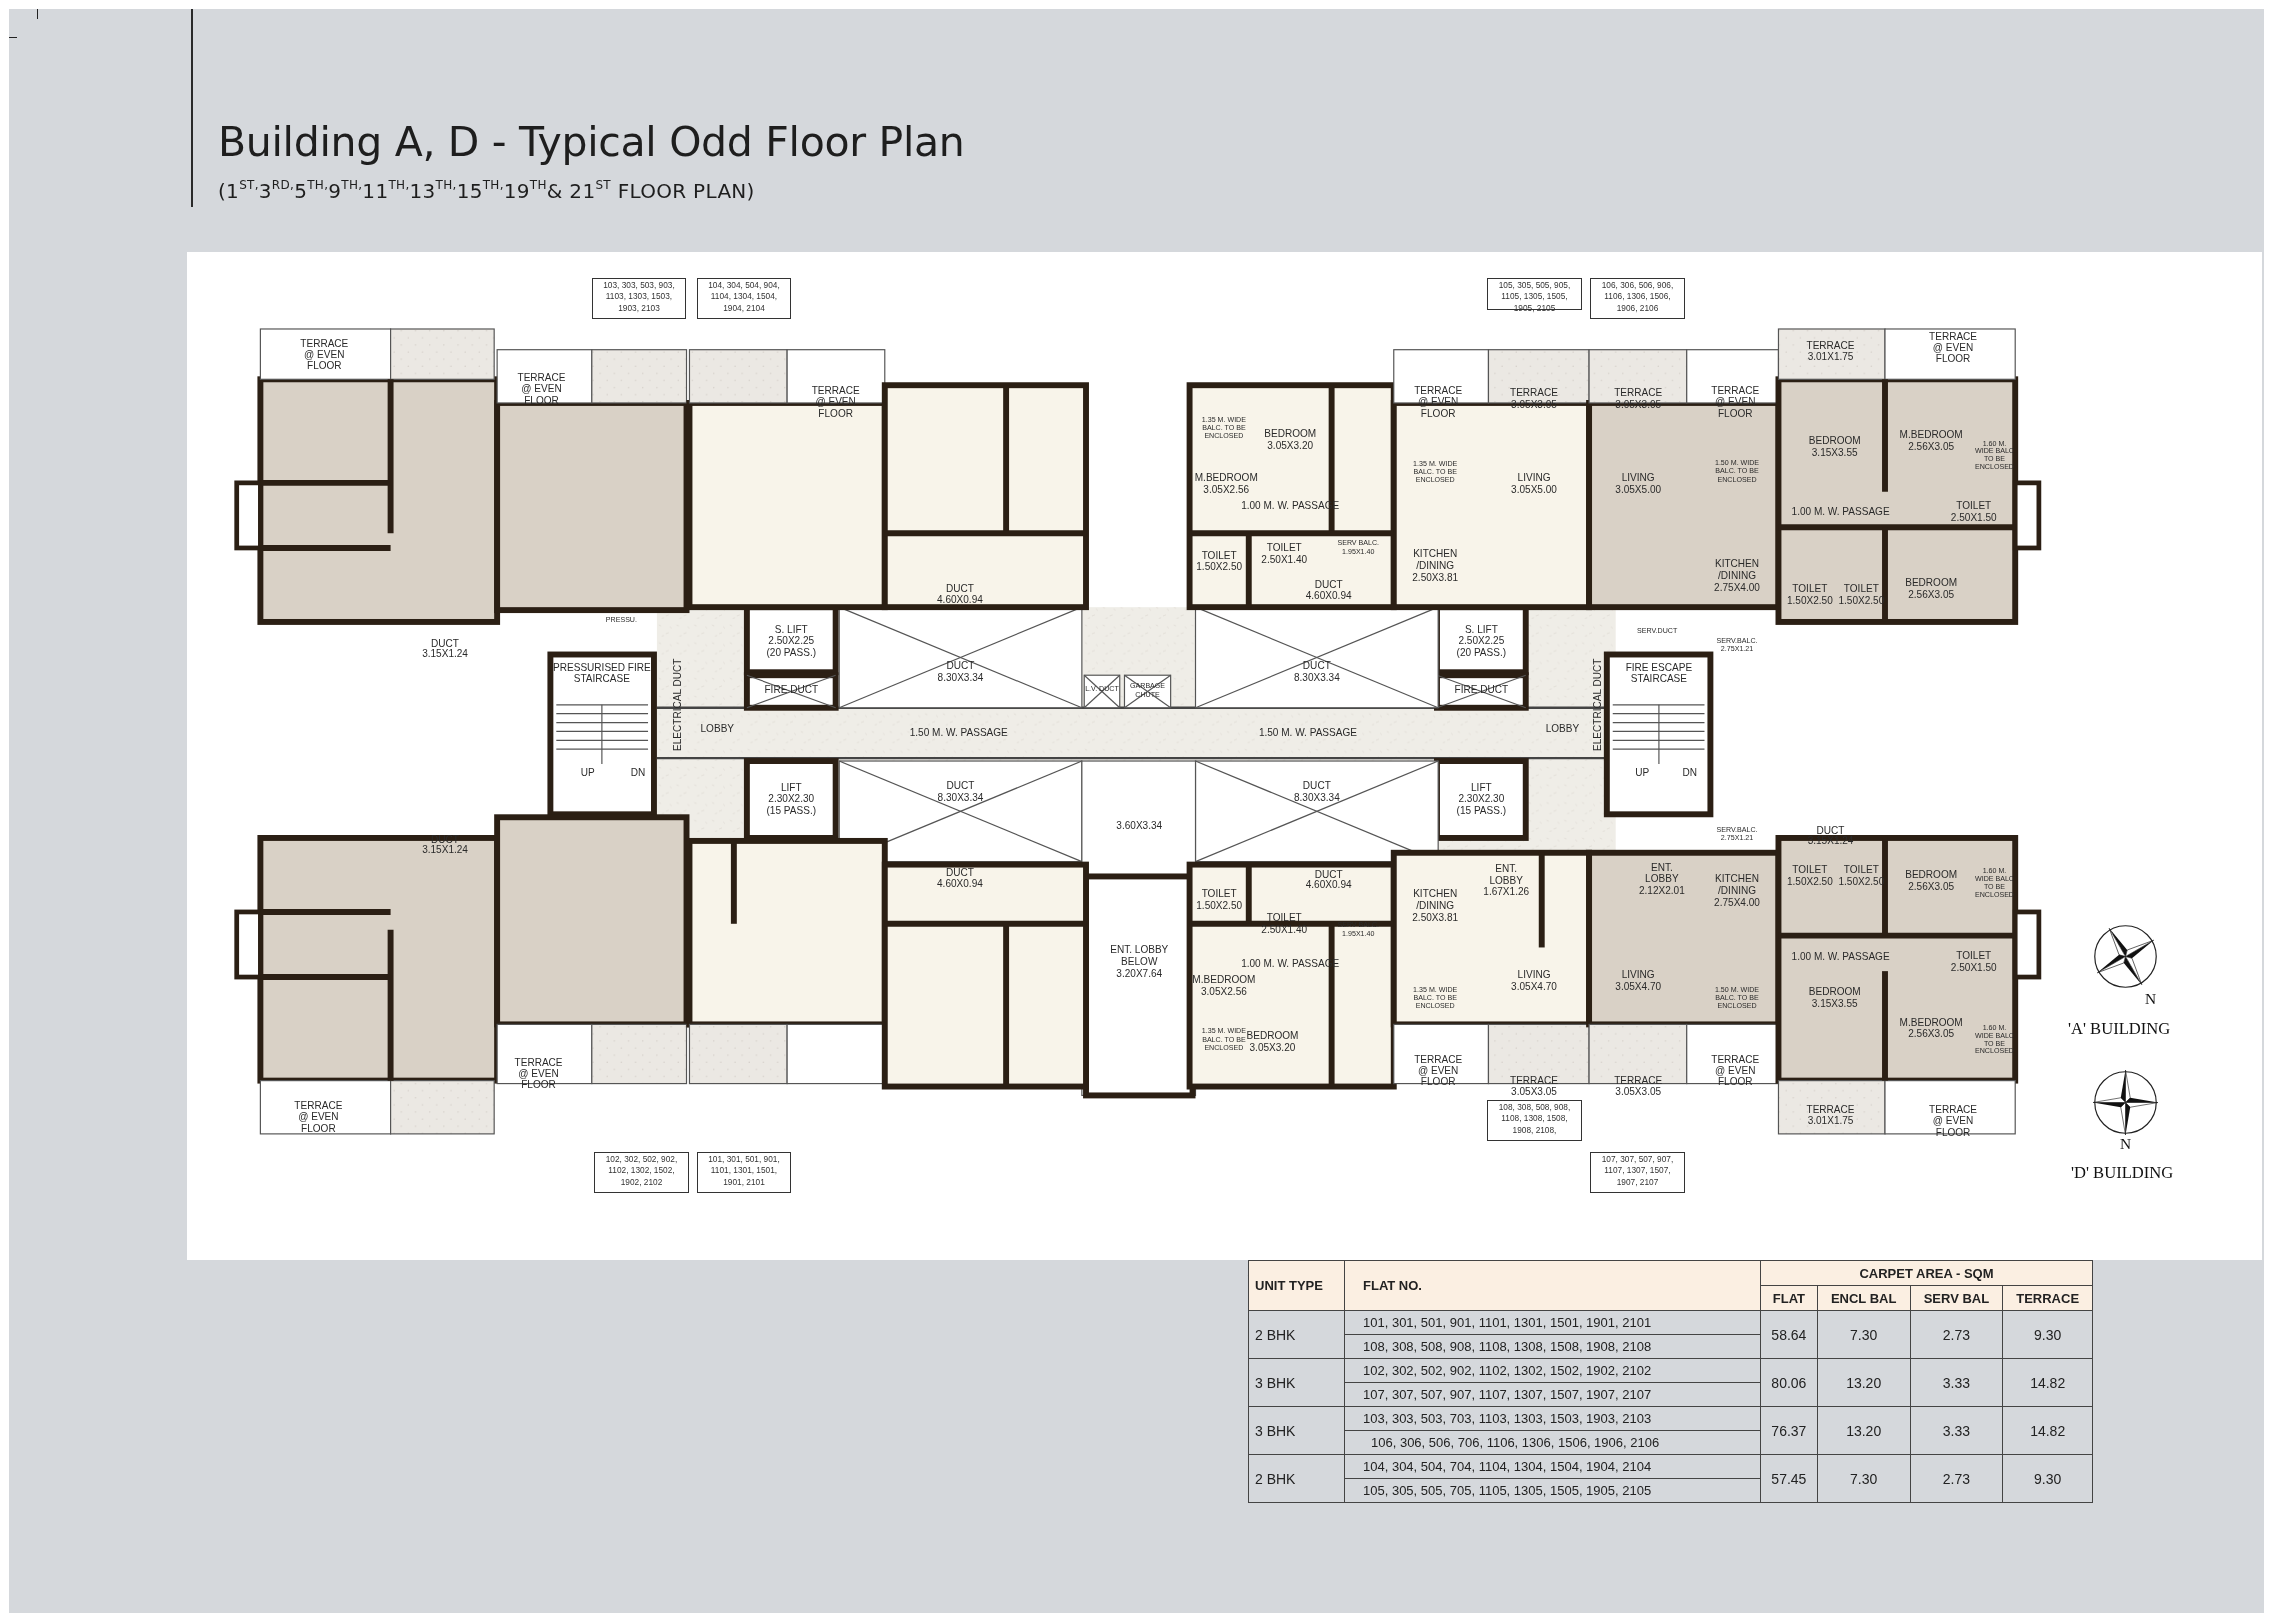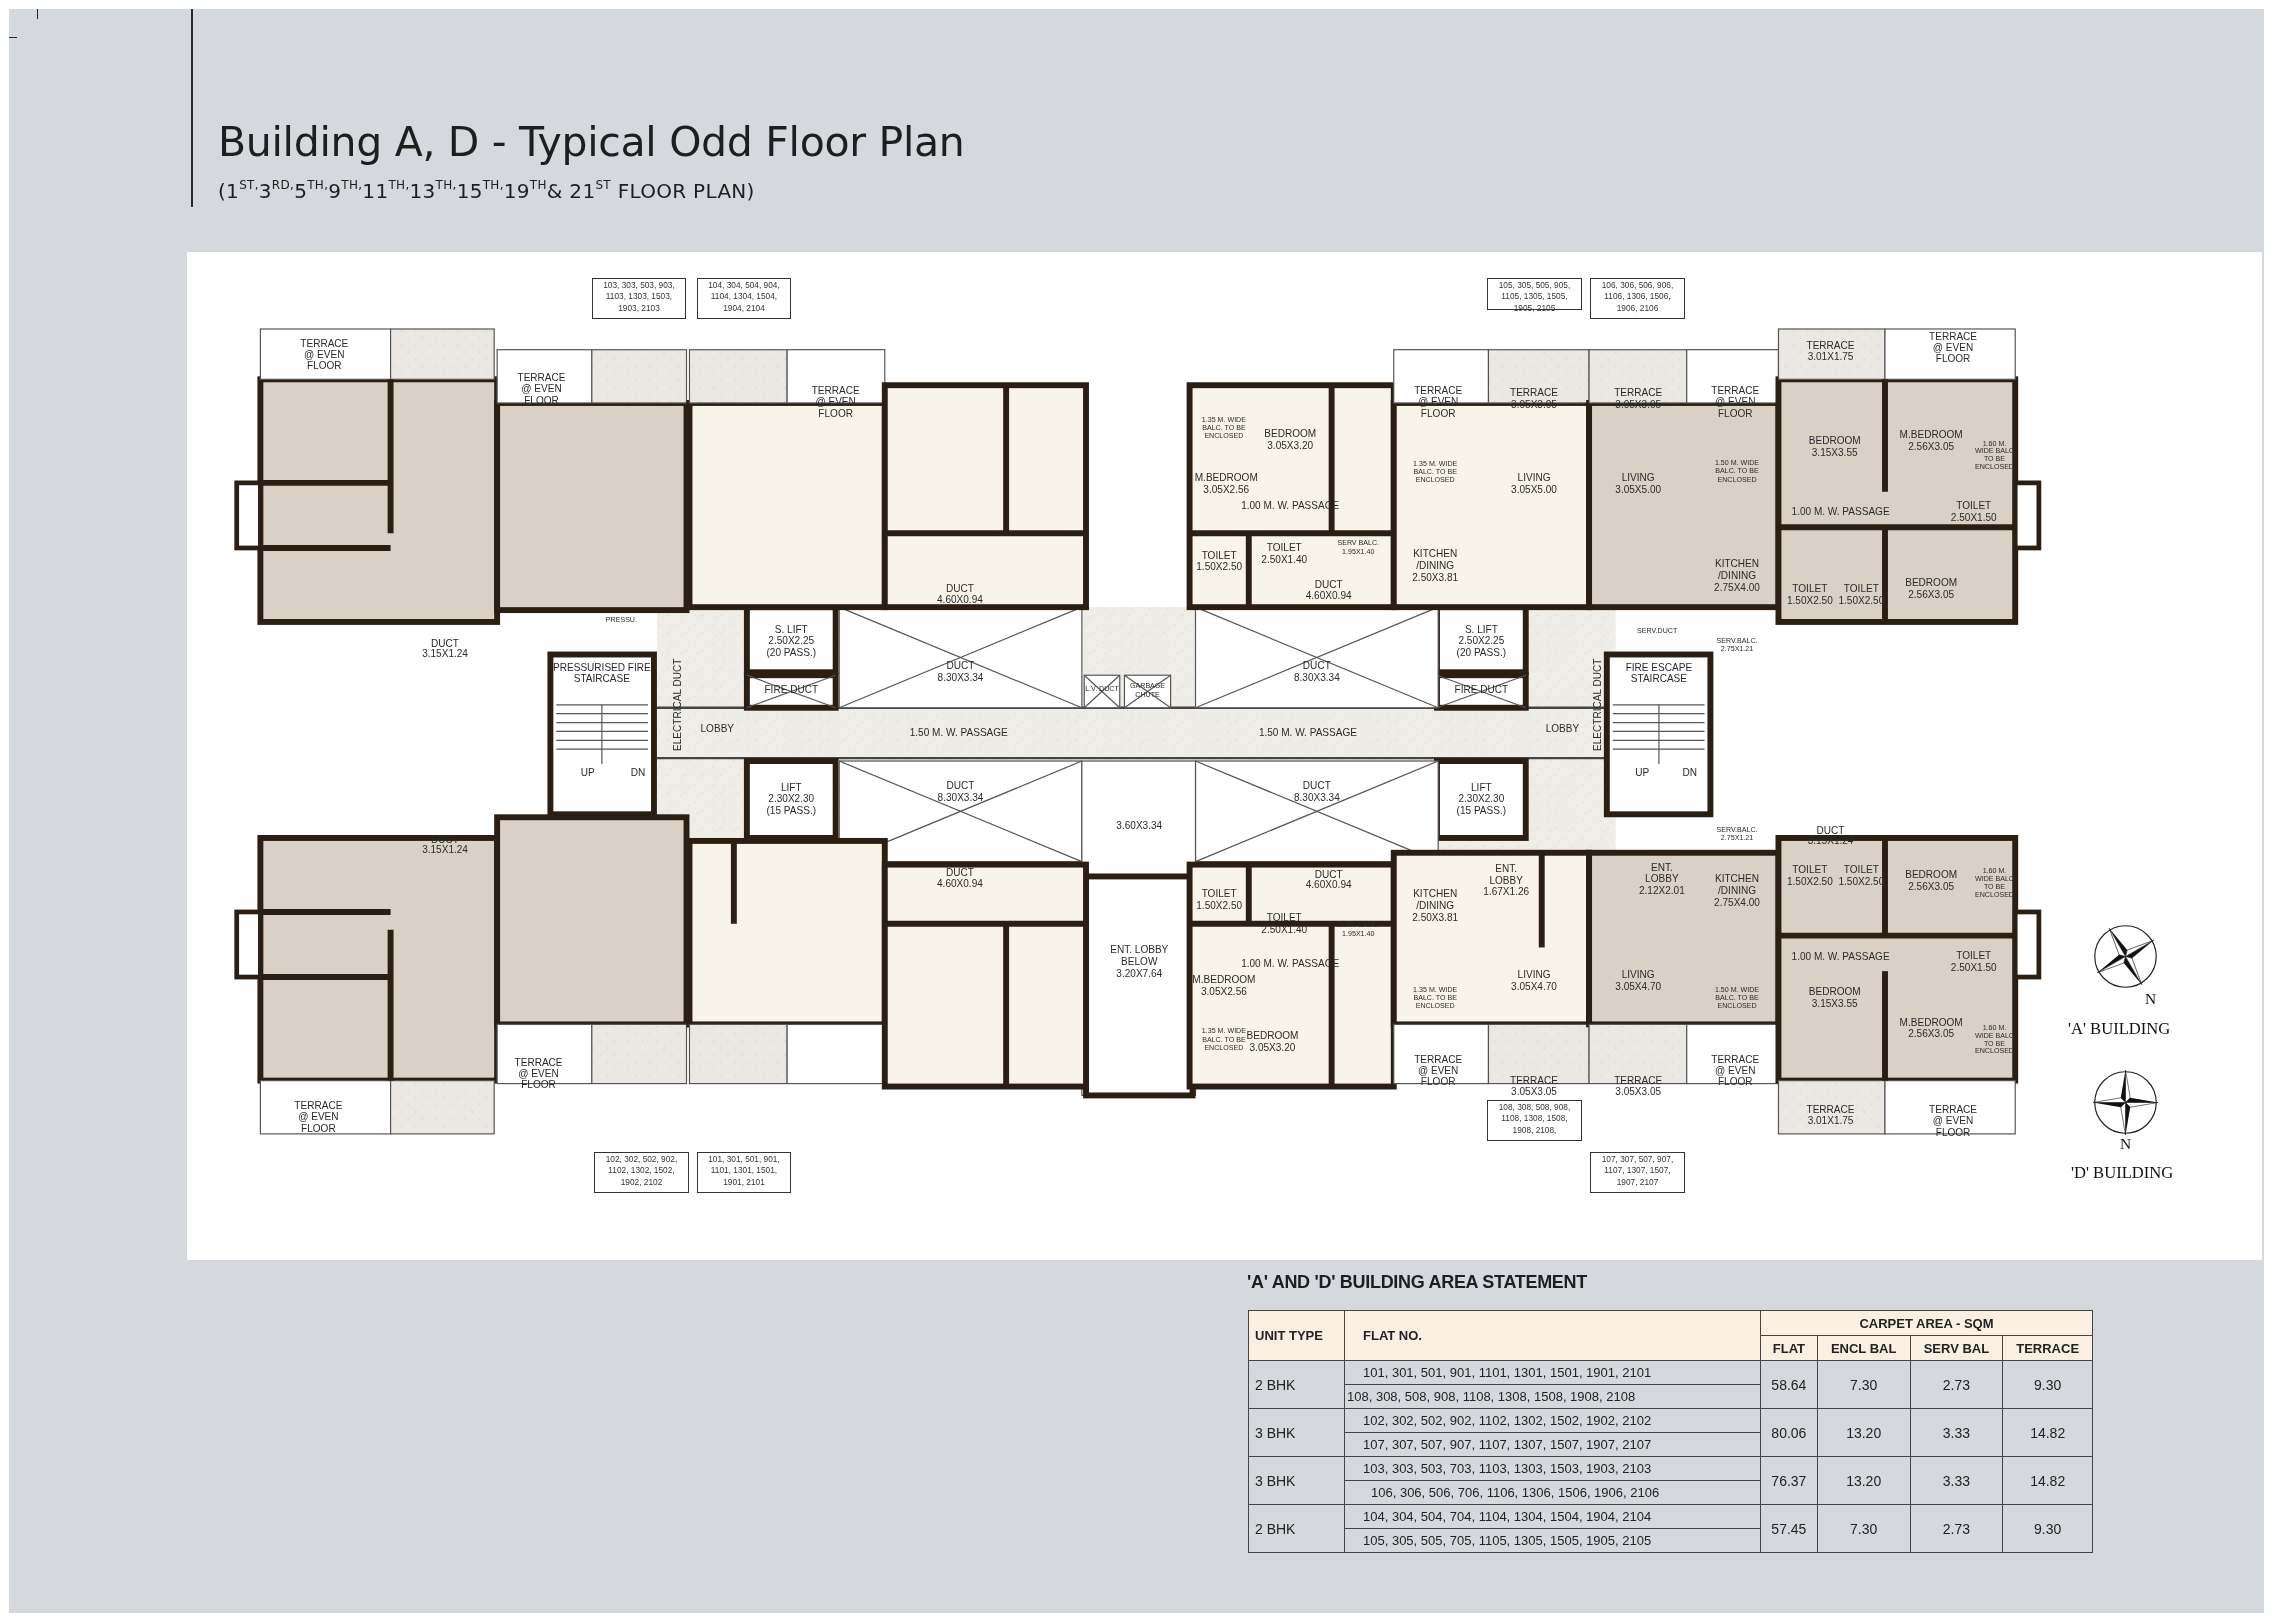--- a/index.html
+++ b/index.html
@@ -7,21 +7,21 @@
   .page{position:absolute;left:9px;top:9px;width:2255px;height:1604px;background:#d5d8dc;}
   .crop-v{position:absolute;left:28px;top:0;width:1.2px;height:9.5px;background:#222;}
   .crop-h{position:absolute;left:0;top:28px;width:8.3px;height:1.2px;background:#222;}
   .accent-line{position:absolute;left:191px;top:9px;width:2.4px;height:198px;background:#2a2a2a;}
   .title{position:absolute;left:218px;top:118px;font-size:41px;font-weight:400;color:#1e1e1e;letter-spacing:-0.3px;font-family:"DejaVu Sans",sans-serif;}
   .subtitle{position:absolute;left:218px;top:179px;font-size:20px;color:#1e1e1e;font-family:"DejaVu Sans",sans-serif;letter-spacing:0.3px;}
   .subtitle sup{font-size:12px;vertical-align:top;position:relative;top:-1.2px;}
   .plan-panel{position:absolute;left:187px;top:252px;width:2075px;height:1008px;background:#ffffff;}
   .plan-panel svg{position:absolute;left:0;top:0;}
   .area-title{position:absolute;left:1247px;top:1272px;font-size:18px;font-weight:700;color:#1e1e1e;letter-spacing:-0.3px;}
-  table.area{position:absolute;left:1248px;top:1310px;width:845px;border-collapse:collapse;font-size:13px;color:#222;}
+  table.area{position:absolute;left:1248px;top:1260px;width:845px;border-collapse:collapse;font-size:13px;color:#222;}
   table.area th,table.area td{border:1.2px solid #444;padding:0 6px;}
   table.area thead th{background:#fbefe2;font-weight:700;font-size:13px;}
   table.area tbody td{background:#d5d8dc;}
   table.area td.num{text-align:center;font-size:14px;}
   table.area td.ut{font-size:14px;}
   .flat-box{position:absolute;background:#fff;border:1.8px solid #333;font-size:8.3px;text-align:center;line-height:11.2px;color:#333;padding:1.2px 2.4px;box-sizing:border-box;}
   .compass{position:absolute;}
   .compass-label{position:absolute;font-family:"Liberation Serif",serif;font-size:16.6px;color:#111;}
   .n-label{position:absolute;font-family:"Liberation Serif",serif;font-size:15.4px;color:#111;}
   .rl{font-family:"Liberation Sans",sans-serif;font-size:17px;fill:#2a2a2a;text-anchor:middle;}
@@ -471,21 +471,21 @@
   <tbody id="area-body">
       <tr style="height: 24px;">
         <td class="ut" rowspan="2">2 BHK</td>
         <td style="padding-left: 18px;">101, 301, 501, 901, 1101, 1301, 1501, 1901, 2101</td>
         <td class="num" rowspan="2">58.64</td>
         <td class="num" rowspan="2">7.30</td>
         <td class="num" rowspan="2">2.73</td>
         <td class="num" rowspan="2">9.30</td>
       </tr>
       <tr style="height: 24px;">
-        <td style="padding-left: 2px;">108, 308, 508, 908, 1108, 1308, 1508, 1908, 2108</td>
+        <td style="padding-left: 18px;">108, 308, 508, 908, 1108, 1308, 1508, 1908, 2108</td>
       </tr>
       <tr style="height: 24px;">
         <td class="ut" rowspan="2">3 BHK</td>
         <td style="padding-left: 18px;">102, 302, 502, 902, 1102, 1302, 1502, 1902, 2102</td>
         <td class="num" rowspan="2">80.06</td>
         <td class="num" rowspan="2">13.20</td>
         <td class="num" rowspan="2">3.33</td>
         <td class="num" rowspan="2">14.82</td>
       </tr>
       <tr style="height: 24px;">

